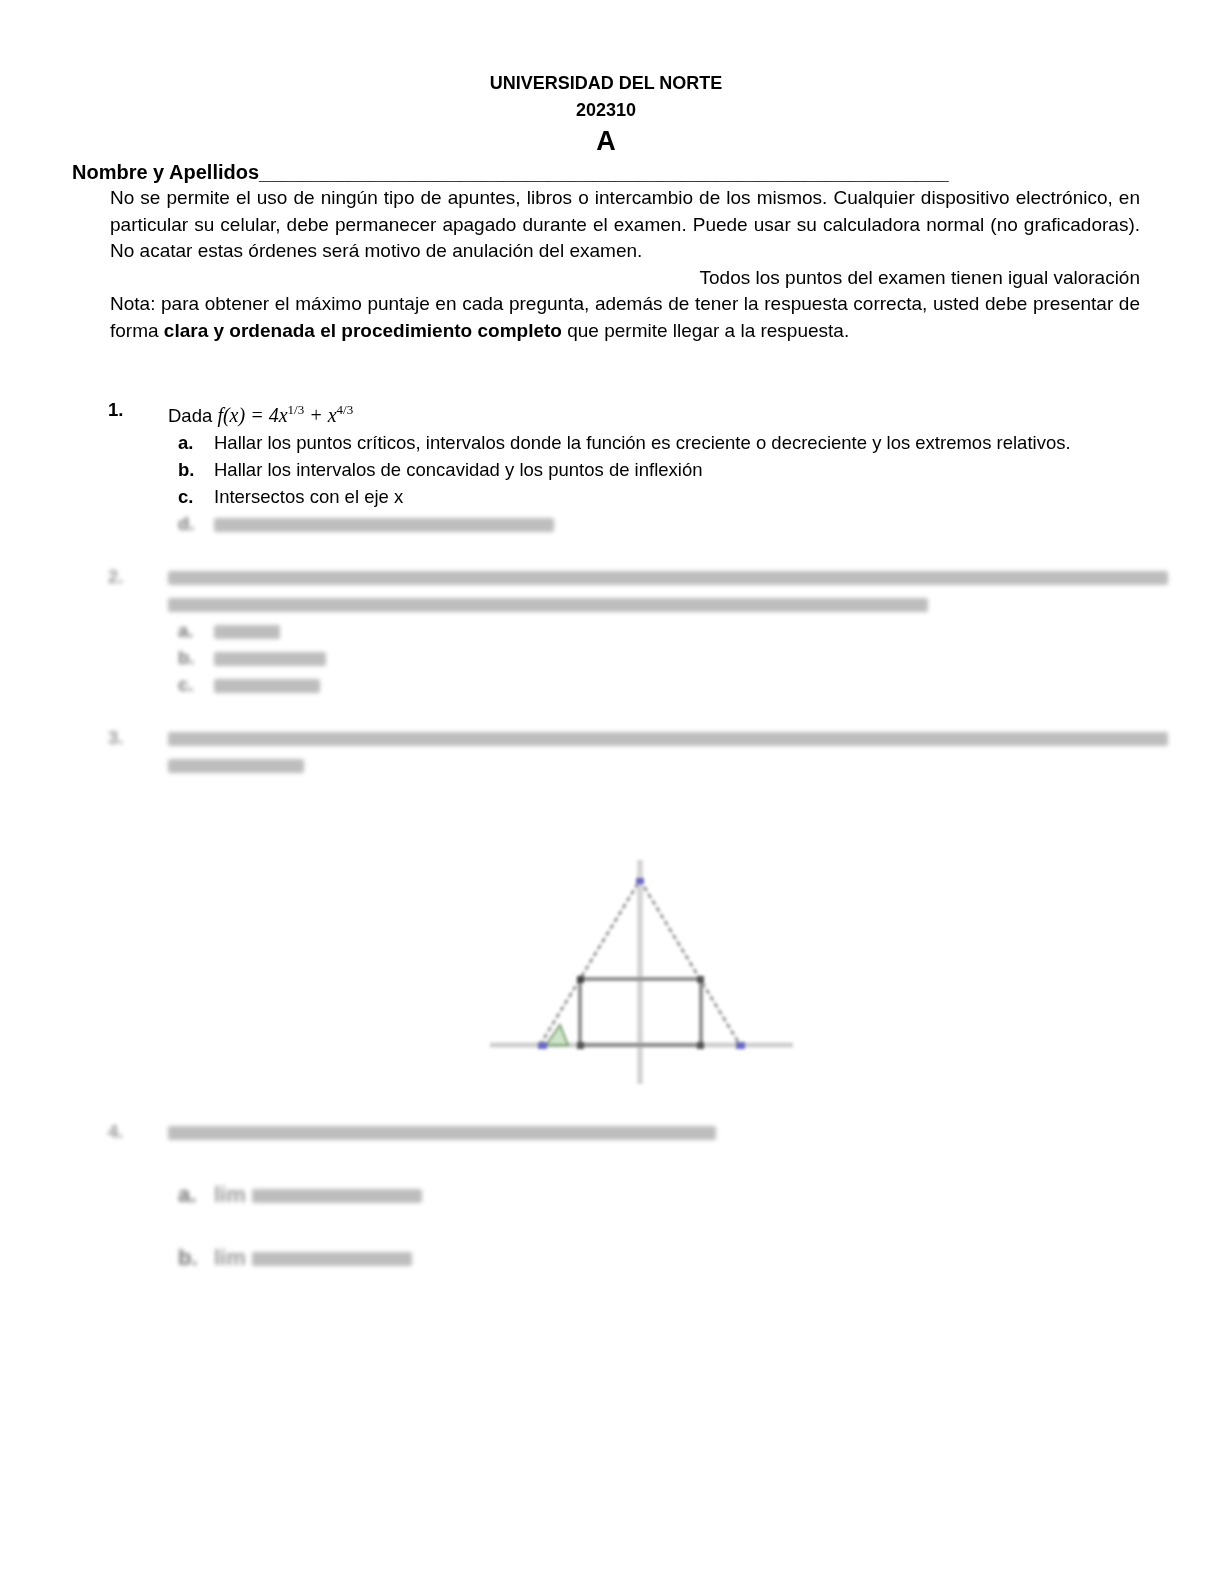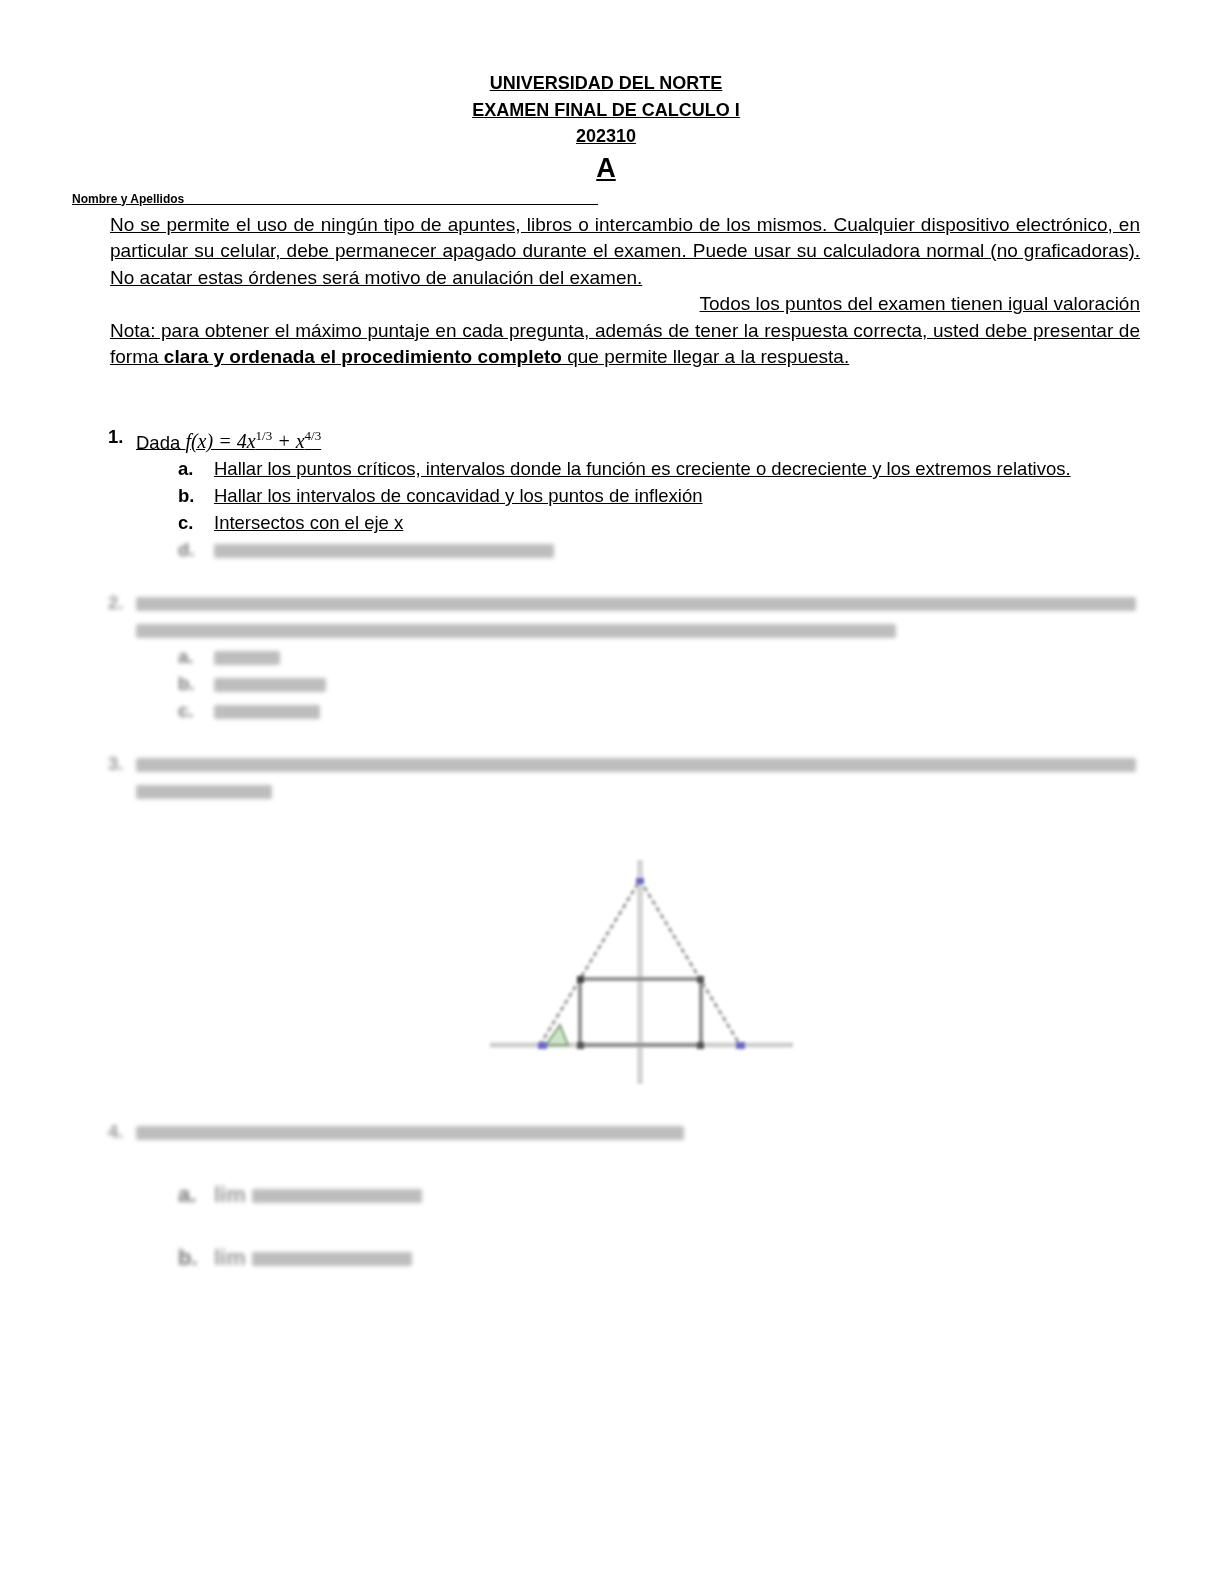--- a/index.html
+++ b/index.html
@@ -1,45 +1,44 @@
 <!DOCTYPE html>
 <html><head>
 <meta charset="utf-8">
 <style>
   html, body { margin: 0; padding: 0; background: #ffffff; }
   body { width: 1224px; height: 1584px; position: relative; overflow: hidden;
          font-family: "Liberation Sans", sans-serif; color: #000; }
-  .page { position: absolute; left: 72px; top: 70px; width: 1068px; text-decoration: underline; }
+  .page { position: absolute; left: 72px; top: 70px; width: 1068px; }
   .header { text-align: center; font-weight: bold; font-size: 18px; line-height: 26.5px; }
   .header .version { font-size: 27px; line-height: 36px; }
-  .name-line { font-weight: bold; font-size: 12px; margin-top: 0px; line-height: 26px; }
+  .name-line { font-weight: bold; font-size: 20px; margin-top: 0px; line-height: 26px; }
   .para { font-size: 19px; line-height: 26.5px; text-align: justify; margin-left: 38px; }
   .para.left { text-align: right; }
   .bold { font-weight: bold; }
   .questions { margin-top: 52px; }
   .q { position: relative; font-size: 18.5px; line-height: 27px; }
   .qnum { position: absolute; left: 36px; font-weight: bold; }
-  .qtext { margin-left: 64px; }
+  .qtext { margin-left: 96px; }
   .math { font-family: "Liberation Serif", serif; font-style: italic; font-size: 20px; }
   .math sup { font-size: 13px; font-style: normal; }
   .sub { position: relative; margin-left: 106px; }
   .sub .lbl { position: absolute; left: 0; font-weight: bold; }
   .sub .txt { margin-left: 36px; }
   .blurred { filter: blur(2.2px); color: #9a9a9a; }
   .blurred .lbl { color: #777; }
   .blur-bar { display: inline-block; height: 14px; background: #bdbdbd; vertical-align: middle; border-radius: 2px; }
   .diagram { position: absolute; left: 488px; top: 852px; width: 310px; height: 236px; filter: blur(1.4px); }
 </style>
 </head>
 <body>
 
 <div class="page">
   <div class="header">
     <div>UNIVERSIDAD DEL NORTE</div>
-    <div>EXAMEN FINAL DE CALCULO I</div>
     <div>202310</div>
     <div class="version">A</div>
   </div>
 
   <div class="name-line">
     <span>Nombre y Apellidos</span><span>______________________________________________________________</span>
   </div>
 
   <div class="para">No se permite el uso de ningún tipo de apuntes, libros o intercambio de los mismos. Cualquier dispositivo electrónico, en particular su celular, debe permanecer apagado durante el examen. Puede usar su calculadora normal (no graficadoras).  No acatar estas órdenes será motivo de anulación del examen.</div>
   <div class="para left">Todos los puntos del examen tienen igual valoración</div>

